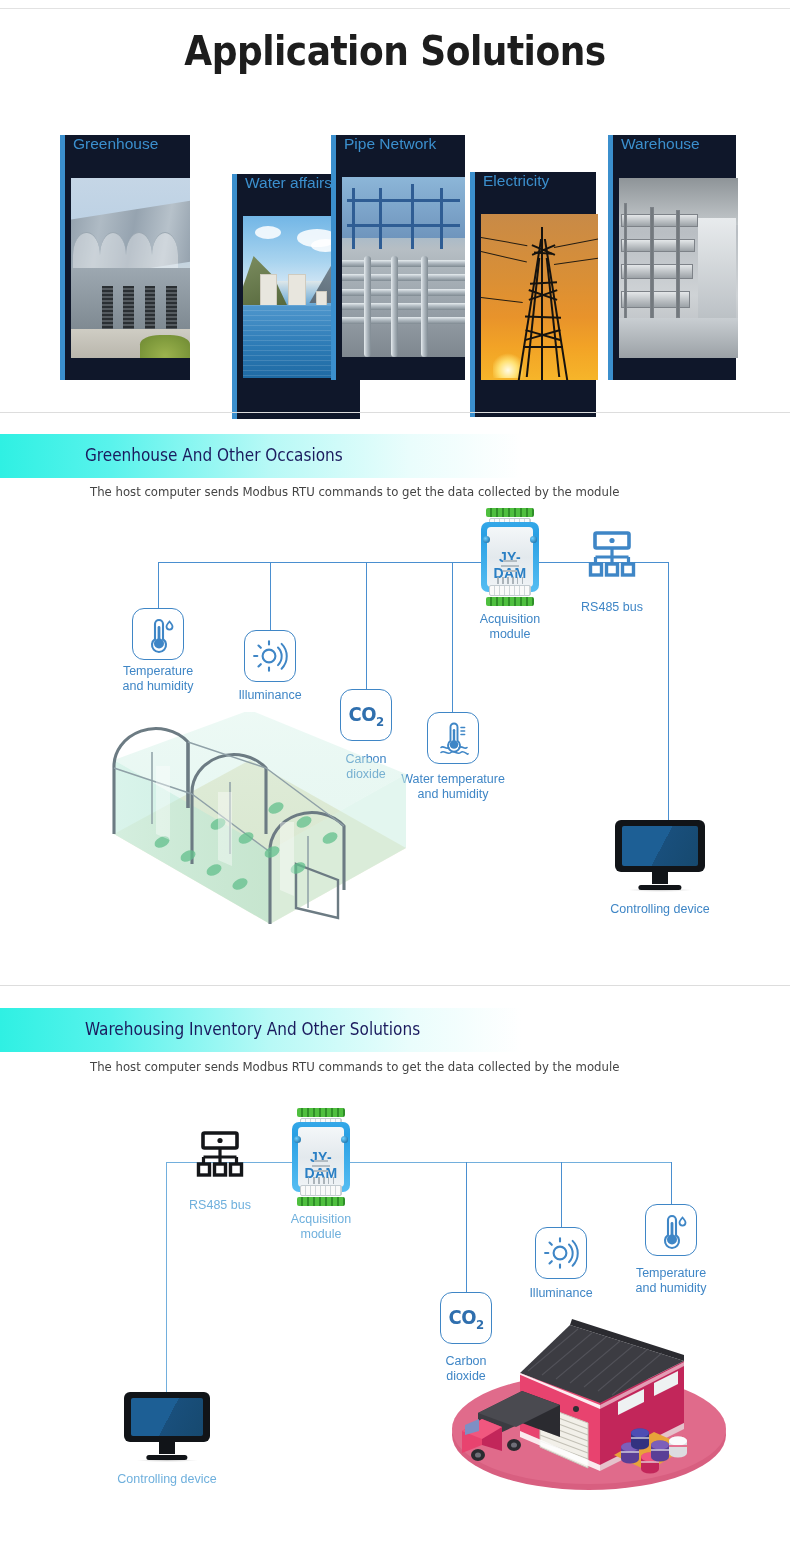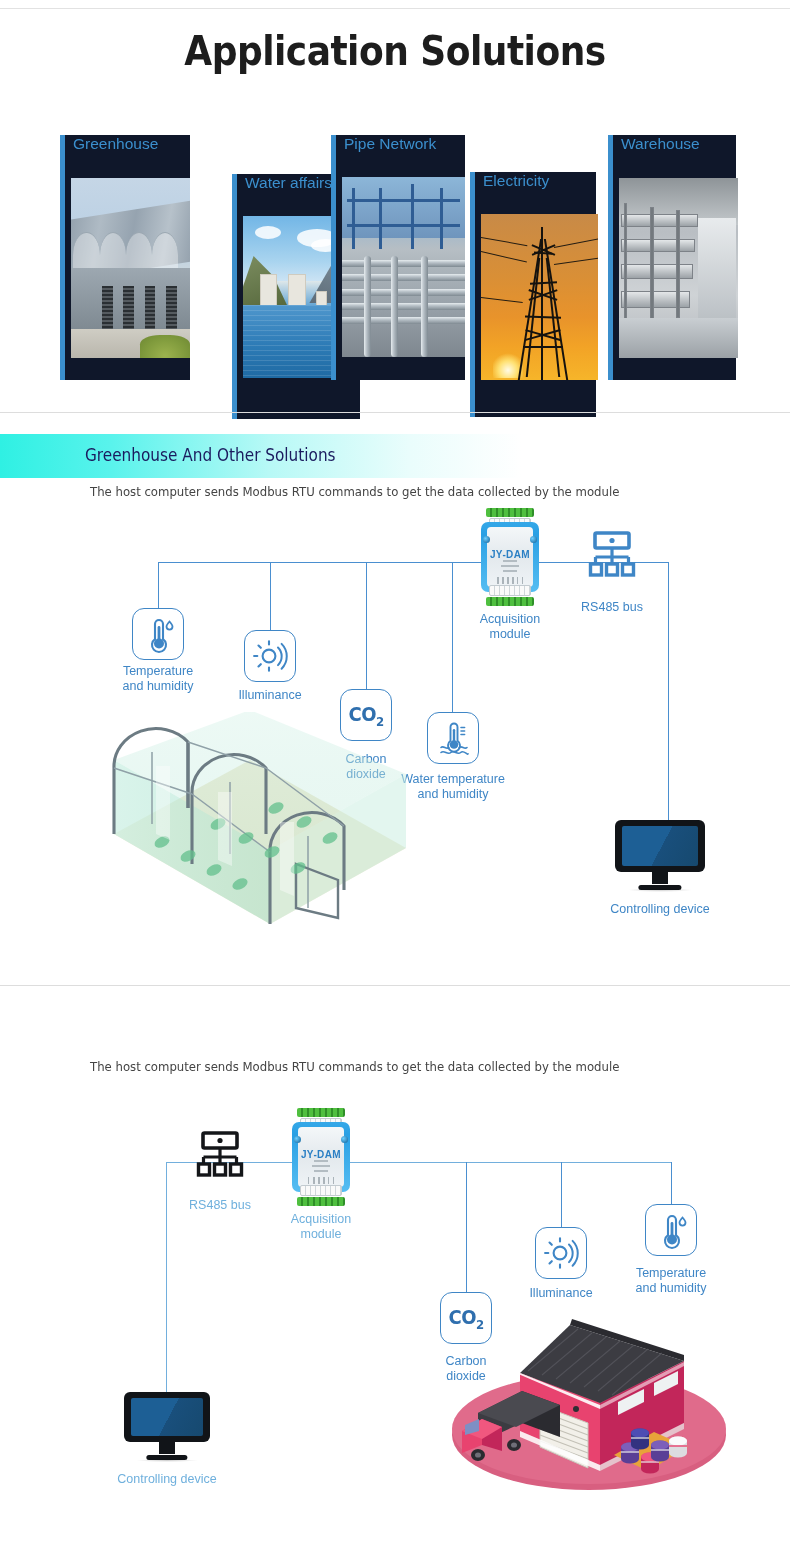--- a/index.html
+++ b/index.html
@@ -126,21 +126,21 @@
   .module { position:absolute; }
   .mod-body { position:absolute; left:0; right:0; top:14px; bottom:14px; border-radius:7px;
     background:linear-gradient(180deg,#35a8e8 0%,#2aa0e4 18%,#56bdf2 100%); }
   .mod-face { position:absolute; left:6px; right:6px; top:5px; bottom:5px; border-radius:4px;
     background:linear-gradient(180deg,#f4f7f9 0%,#e3e9ed 50%,#eff3f6 100%); }
   .mod-green { position:absolute; left:5px; right:5px; height:9px;
     background:repeating-linear-gradient(90deg,#4fbf3f 0 4px,#2f8f28 4px 6px); border-radius:2px; }
   .mod-white { position:absolute; left:8px; right:8px; height:11px; border-radius:2px;
     background:repeating-linear-gradient(90deg,#fafafa 0 4px,#cfd6da 4px 5px); border:1px solid #c3cbd0; }
   .mod-brand { position:absolute; left:0; right:0; top:22px; text-align:center;
-    font-size:10px; font-weight:bold; color:#2a7fc4; letter-spacing:.4px;
+    font-size:14px; font-weight:bold; color:#2a7fc4; letter-spacing:.4px;
     font-family:"Liberation Sans", sans-serif; }
   .mod-txt { position:absolute; left:12px; right:12px; height:1.5px; background:#b3bcc2; }
   .mod-screw { position:absolute; width:7px; height:7px; border-radius:50%;
     background:radial-gradient(circle at 35% 35%,#6fd0ff,#0d5d96); }
   .mod-grid { position:absolute; left:10px; right:10px; height:7px;
     background:repeating-linear-gradient(90deg,#9aa4ab 0 1.5px,transparent 1.5px 5px); opacity:.8; }
 
   
   .monitor { position:absolute; }
   .mon-frame { position:absolute; left:0; top:0; width:100%; height:72%; border-radius:6px;
@@ -288,21 +288,21 @@
           <div class="rack" style="left:48%; top:18%; width:3%; height:60%; background:#73797e;"></div>
           <div class="floor"></div>
         </div>
       </div>
     </div>
 
   </div>
 
   <div class="sect-hr" style="top:412px;"></div>
   <div class="sect-head" style="top:434px;">
-    <div class="stitle">Greenhouse And Other Solutions</div>
+    <div class="stitle">Greenhouse And Other Occasions</div>
   </div>
   <div class="sect-sub" style="left:90px; top:484px;">The host computer sends Modbus RTU commands to get the data collected by the module</div>
 
   <div class="diag" style="top:500px; height:470px;">
 
     <div class="ln-h" style="left:158px; top:62px; width:510px;"></div>
     <div class="ln-v" style="left:158px; top:62px; height:46px;"></div>
     <div class="ln-v" style="left:270px; top:62px; height:68px;"></div>
     <div class="ln-v" style="left:366px; top:62px; height:127px;"></div>
     <div class="ln-v" style="left:452px; top:62px; height:150px;"></div>
@@ -458,20 +458,23 @@
         <div class="mon-screen"></div>
       </div>
       <div class="mon-neck"></div>
       <div class="mon-base"></div>
       <div class="mon-shadow"></div>
     </div>
     <div class="slabel" style="left:585px; top:402px; width:150px;">Controlling device</div>
   </div>
 
   <div class="sect-hr" style="top:985px;"></div>
+  <div class="sect-head" style="top:1008px;">
+    <div class="stitle">Warehousing Inventory And Other Solutions</div>
+  </div>
   <div class="sect-sub" style="left:90px; top:1059px;">The host computer sends Modbus RTU commands to get the data collected by the module</div>
 
   <div class="diag" style="top:1080px; height:470px;">
 
     <div class="ln-h lt" style="left:166px; top:82px; width:505px;"></div>
     <div class="ln-v lt" style="left:166px; top:82px; height:230px;"></div>
     <div class="ln-v" style="left:466px; top:82px; height:130px;"></div>
     <div class="ln-v" style="left:561px; top:82px; height:65px;"></div>
     <div class="ln-v" style="left:671px; top:82px; height:42px;"></div>
 

